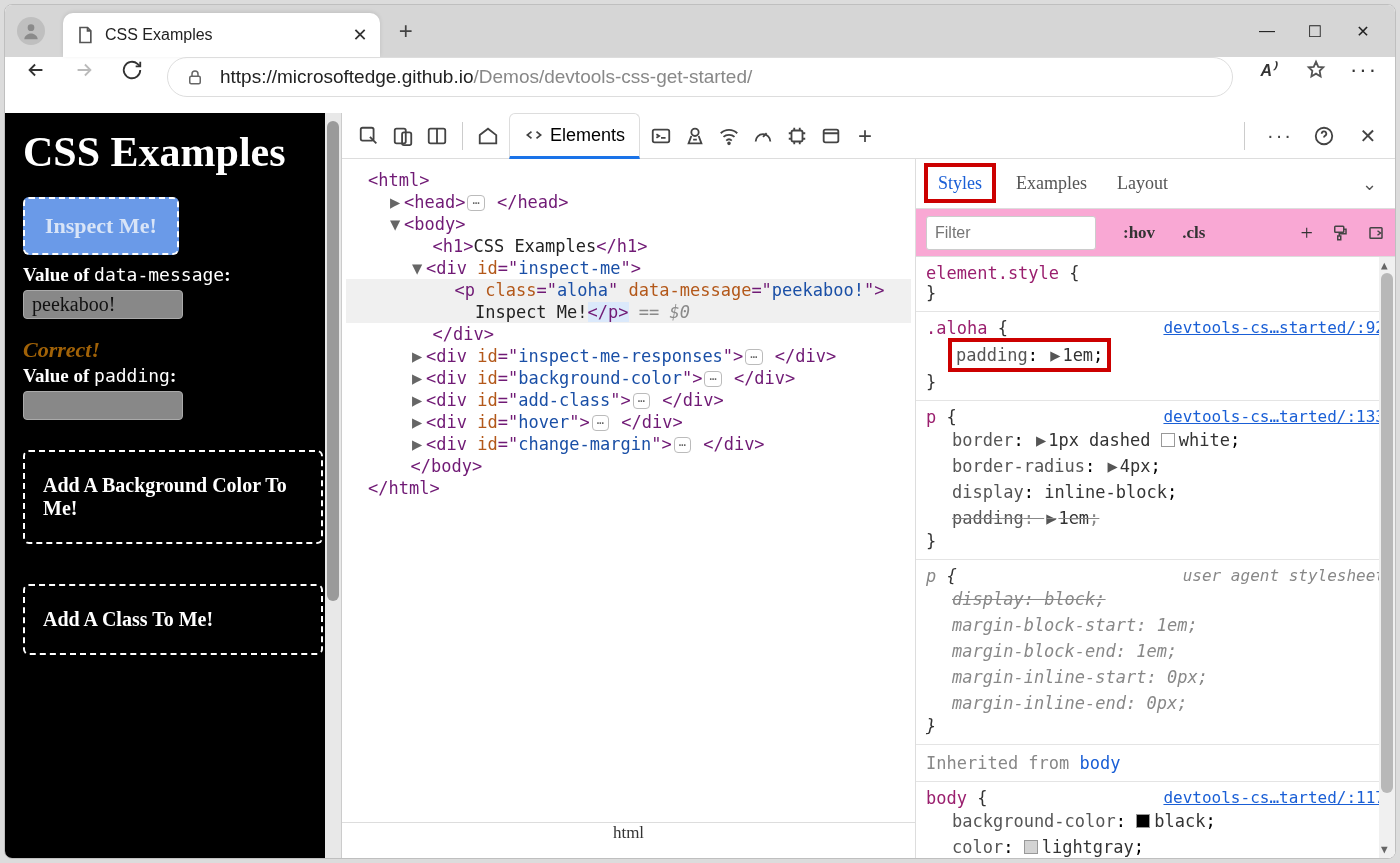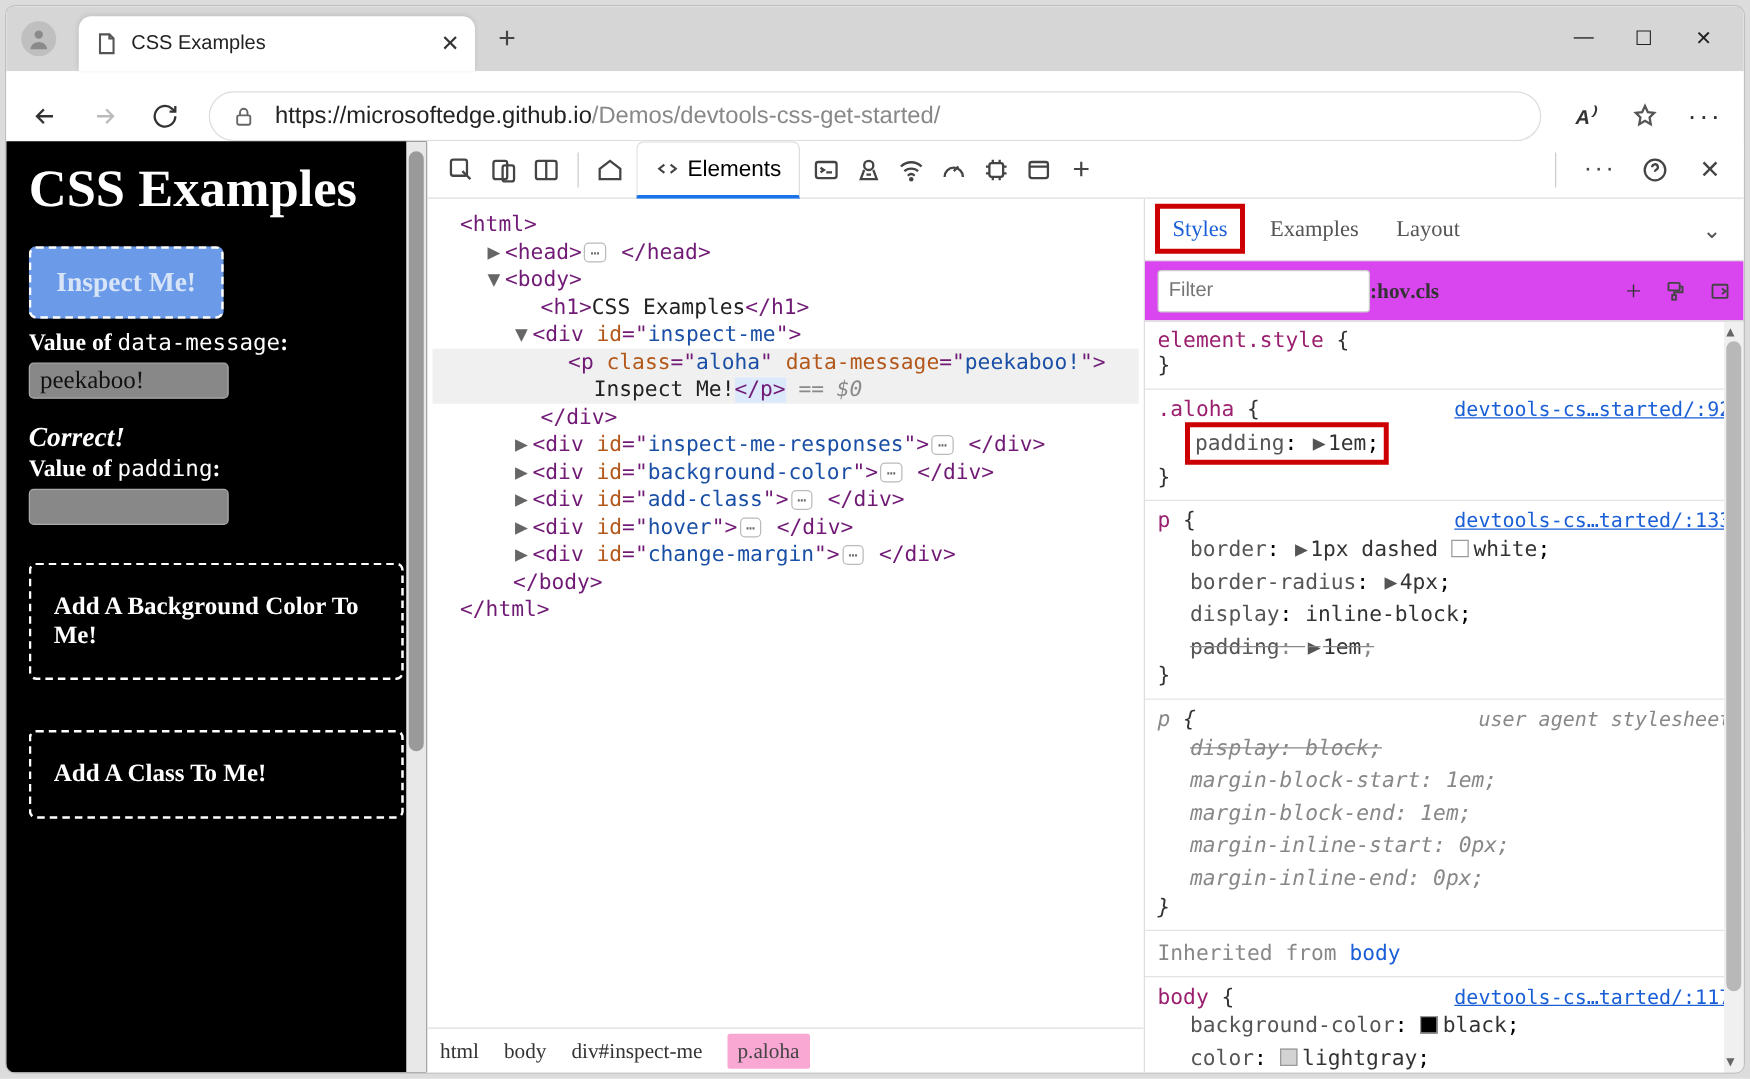--- a/index.html
+++ b/index.html
@@ -15,39 +15,39 @@
   .avatar svg { width:20px; height:20px; fill:#8a8a8a; }
   .tab { margin-left:18px; height:44px; background:#fff; border-radius:10px 10px 0 0; display:flex; align-items:center; padding:0 12px; box-shadow:0 -1px 4px rgba(0,0,0,.1); margin-top:8px;}
   .tab .picon { width:20px; height:20px; margin-right:10px; }
   .tab-title { font-size:16px; color:#222; }
   .tab-close { margin-left:140px; font-size:18px; color:#333; }
   .newtab { width:40px; text-align:center; font-size:24px; color:#444; margin-left:6px;}
   .wincontrols { margin-left:auto; display:flex; gap:28px; padding-right:22px; font-size:16px; color:#222; }
   .wincontrols span { width:20px; text-align:center; }
 
   
-  .addrbar { height:72px; background:#fff; display:flex; align-items:center; padding:0 18px; gap:22px; border-bottom:1px solid #e0e0e0;}
+  .addrbar { height:72px; background:#fff; display:flex; align-items:flex-start; padding:0 18px; gap:22px; border-bottom:1px solid #e0e0e0;}
   .nicon { width:26px; height:26px; display:flex; align-items:center; justify-content:center; color:#333; }
   .nicon.dis { color:#bbb; }
   .url { flex:1; height:40px; border:1px solid #ddd; border-radius:20px; display:flex; align-items:center; padding:0 18px; font-size:19px; color:#222; }
   .url .lock { margin-right:16px; }
   .url .seg { color:#888; }
   .addr-right { display:flex; gap:22px; align-items:center; }
 
   
   .main { position:absolute; top:108px; left:0; right:0; bottom:0; display:flex; }
 
   
   .page { width:336px; background:#000; color:#fff; position:relative; overflow:hidden; padding:10px 18px; font-family: Georgia, serif; }
   .page h1 { font-size:42px; margin:4px 0 20px 0; font-weight:bold; line-height:1.2; }
   .inspect-btn { background:#6a9ae8; color:#d8e4f7; border:2px dashed #fff; border-radius:6px; padding:14px 20px; font-size:22px; font-family:Georgia,serif; font-weight:bold; display:inline-block; }
   .lbl { font-size:19px; margin-top:9px; font-weight:bold;}
   .mono { font-family:Consolas,monospace; font-size:18px; font-weight:normal;}
   .valbox { background:#888; color:#111; border:1px solid #aaa; border-radius:4px; padding:2px 8px; font-size:20px; display:inline-block; margin-top:4px; min-width:160px; min-height:26px;}
-  .correct { color:#ffffff; font-size:22px; font-weight:bold; font-style:italic; margin-top:18px;}
+  .correct { color:#a16207; font-size:22px; font-weight:bold; font-style:italic; margin-top:18px;}
   .dashbox { border:2px dashed #fff; border-radius:6px; padding:22px 18px; margin-top:30px; font-weight:bold; font-size:20px; }
   .page-scroll { position:absolute; right:0; top:0; width:16px; height:100%; background:#e8e8e8;}
   .page-scroll .thumb { position:absolute; left:2px; width:12px; background:#9a9a9a; border-radius:6px;}
 
   
   .devtools { flex:1; display:flex; flex-direction:column; background:#fff; border-left:1px solid #ccc;}
   .dt-top { height:46px; display:flex; align-items:center; padding:0 10px; border-bottom:1px solid #ddd; }
   .dt-top .icn { width:34px; height:34px; display:flex; align-items:center; justify-content:center; color:#444; }
   .dt-top .sep { width:1px; height:28px; background:#ccc; margin:0 8px;}
   .eltab { height:46px; display:flex; align-items:center; padding:0 14px; border:1px solid #ddd; border-bottom:3px solid #1a73e8; border-radius:6px 6px 0 0; margin:0 4px -1px 4px; background:#fff; font-size:18px;}
@@ -60,31 +60,31 @@
   .dom { flex:1; display:flex; flex-direction:column; font-family:Consolas,monospace; font-size:17px; color:#333; overflow:hidden;}
   .dom-tree { flex:1; overflow:auto; padding:10px 4px;}
   .line { white-space:nowrap; padding:1px 0;}
   .i1{padding-left:22px}.i2{padding-left:44px}.i3{padding-left:66px}.i4{padding-left:88px}
   .arrow{display:inline-block;width:14px;color:#666;}
   .tag{color:#701a75;} .attr{color:#b3581a;} .val{color:#1a4fa6;} .txt{color:#222;}
   .cmt{color:#8a8a8a;font-style:italic;}
   .sel{background:#dbe9fb;}
   .line.hl{background:#f0f0f0;}
   .ellips{display:inline-block;border:1px solid #bbb;border-radius:4px;padding:0 4px;font-size:12px;color:#666;line-height:14px;vertical-align:middle;margin:0 2px;}
-  .crumbs{height:36px;border-top:1px solid #ddd;display:flex;align-items:center;padding:0 10px;gap:20px;font-size:17px;color:#666;font-family:"Segoe UI";}
+  .crumbs{height:36px;border-top:1px solid #ddd;display:flex;align-items:center;padding:0 10px;gap:20px;font-size:17px;color:#666;font-family:"Segoe UI";flex-direction:column;}
   .crumbs span.a{color:#333;}
   .crumbs span.cur{background:#f9a8d4;padding:4px 8px;border-radius:2px;color:#444;}
 
   
   .styles { width:480px; border-left:1px solid #ddd; display:flex; flex-direction:column; font-family:Consolas,monospace; font-size:17px; position:relative;}
   .stabs{height:50px;display:flex;align-items:center;gap:30px;padding:0 18px;border-bottom:1px solid #ddd;font-family:"Segoe UI";font-size:18px;color:#555;}
   .stabs .act{color:#1a5fd6;}
   .stabs .chev{margin-left:auto;}
   .redbox-tab{border:4px solid #c00;padding:6px 10px;margin:-6px -10px;}
-  .sfilter{height:48px;display:flex;align-items:center;gap:0;padding:0 10px;border-bottom:1px solid #ddd;font-family:"Segoe UI";font-size:17px;color:#333;background:#d946ef;}
+  .sfilter{height:48px;display:flex;align-items:center;gap:27px;padding:0 10px;border-bottom:1px solid #ddd;font-family:"Segoe UI";font-size:17px;color:#333;background:#f9a8d4;}
   .sfilter input{width:170px;height:34px;border:1px solid #ccc;border-radius:3px;padding:0 8px;font-size:16px;}
   .sfilter .ricons{margin-left:auto;display:flex;gap:18px;align-items:center;}
   .rules{flex:1;overflow:auto;}
   .rule{border-bottom:1px solid #e4e4e4;padding:6px 10px 8px 10px;position:relative;}
   .selname{color:#9a1f6e;}
   .brace{color:#333;}
   .src{position:absolute;right:10px;top:6px;color:#1a5fd6;text-decoration:underline;font-size:16px;}
   .prop{padding-left:26px;line-height:26px;}
   .pname{color:#555;}
   .pval{color:#333;}

